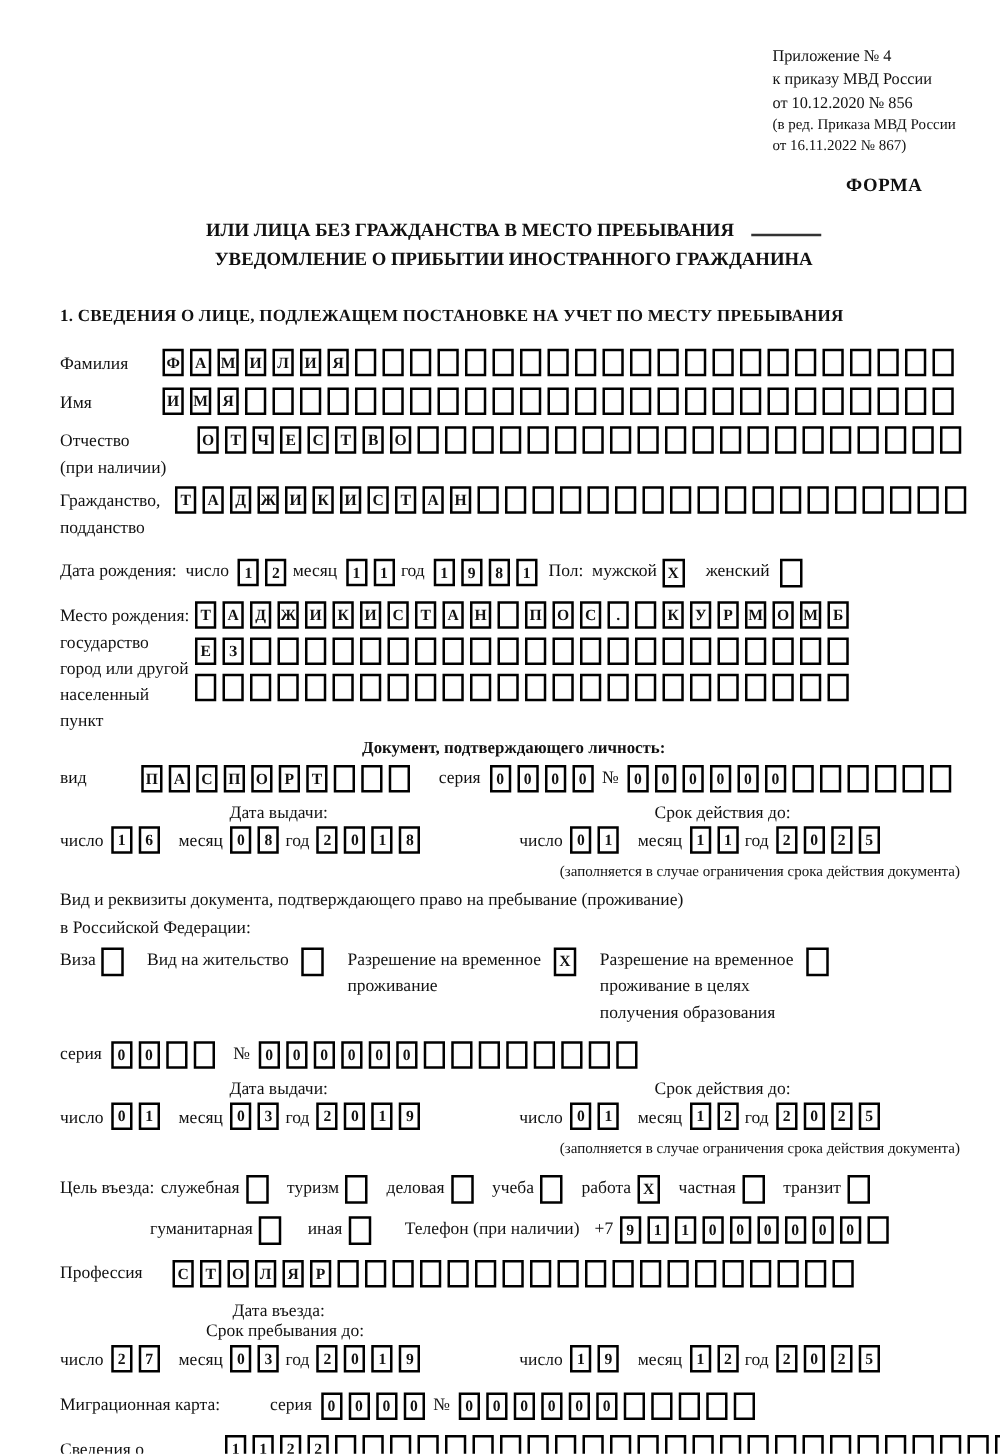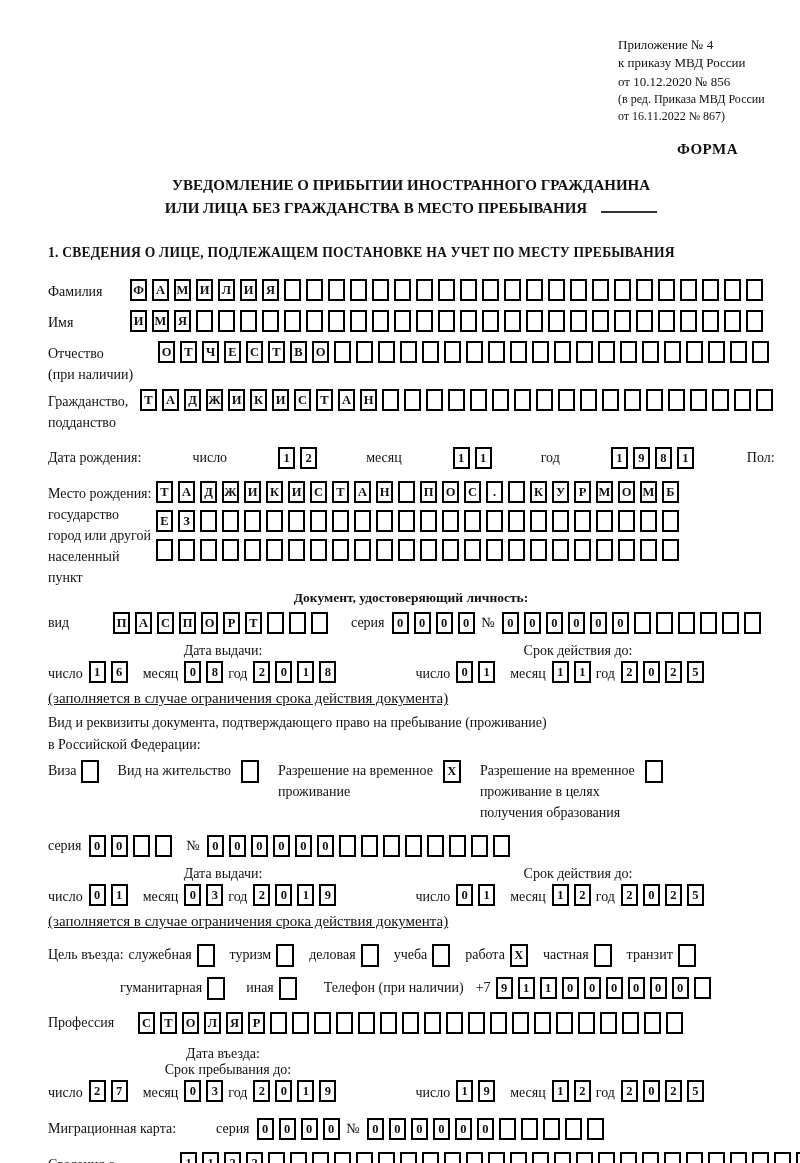--- a/index.html
+++ b/index.html
@@ -46,21 +46,21 @@
   .ml10 { margin-left:10px; }
 
   
   .date-heads { display:flex; margin-top:7px; }
   .date-heads .dh-left  { width:350px; text-align:center; }
   .date-heads .dh-right { width:360px; text-align:center; }
   .date-row { display:flex; align-items:flex-start; margin-top:2px; }
   .dgroup { display:flex; align-items:flex-start; white-space:nowrap; }
   .dgroup .lbl { margin-right:6px; }
   .dg-right { margin-left:74px; }
-  .small-note { font-size:15px; margin-top:3px; padding-right:6px;text-decoration:underline; }
+  .small-note { font-size:12px; margin-top:3px; text-align:right; padding-right:6px; }
 
   .center-bold { text-align:center; font-weight:bold; font-size:13.5px; margin-top:10px; }
 
   
   .opt-row { display:flex; align-items:flex-start; margin-top:6px; }
   .opt { display:flex; align-items:flex-start; margin-right:14px; }
   .opt .olabel { line-height:1.5; padding-top:1px; }
   .opt .olabel.center { text-align:left; }
   .opt .checkbox { margin-left:10px; padding-top:1px; }
 
@@ -80,22 +80,22 @@
     <div>Приложение № 4</div>
     <div>к приказу МВД России</div>
     <div>от 10.12.2020 № 856</div>
     <div class="rev">(в ред. Приказа МВД России</div>
     <div class="rev">от 16.11.2022 № 867)</div>
   </div>
 
   <div class="forma">ФОРМА</div>
 
   <div class="title">
+    <div><span>ИЛИ ЛИЦА БЕЗ ГРАЖДАНСТВА В МЕСТО ПРЕБЫВАНИЯ</span><span class="blank-line"></span></div>
     <div>УВЕДОМЛЕНИЕ О ПРИБЫТИИ ИНОСТРАННОГО ГРАЖДАНИНА</div>
-    <div><span>ИЛИ ЛИЦА БЕЗ ГРАЖДАНСТВА В МЕСТО ПРЕБЫВАНИЯ</span><span class="blank-line"></span></div>
   </div>
 
   <div class="sec-heading">1. СВЕДЕНИЯ О ЛИЦЕ, ПОДЛЕЖАЩЕМ ПОСТАНОВКЕ НА УЧЕТ ПО МЕСТУ ПРЕБЫВАНИЯ</div>
 
   <div class="frow" style="margin-top:18px;">
     <div class="flabel w82">Фамилия</div>
     <div class="cellrow">
         <span class="cell">Ф</span>
         <span class="cell">А</span>
         <span class="cell">М</span>
@@ -231,21 +231,21 @@
         <span class="cell"></span>
         <span class="cell"></span>
         <span class="cell"></span>
         <span class="cell"></span>
         <span class="cell"></span>
         <span class="cell"></span>
         <span class="cell"></span>
       </div>
   </div>
 
-  <div class="frow" style="margin-top:12px; align-items:center;gap:44px;">
+  <div class="frow" style="margin-top:12px; align-items:center;">
     <span class="lbl">Дата рождения:</span>
     <span class="lbl">число</span>
     <span class="cellrow inline">
         <span class="cell">1</span>
         <span class="cell">2</span>
       </span>
     <span class="lbl">месяц</span>
     <span class="cellrow inline">
         <span class="cell">1</span>
         <span class="cell">1</span>
@@ -350,21 +350,21 @@
           <span class="cell"></span>
           <span class="cell"></span>
           <span class="cell"></span>
           <span class="cell"></span>
           <span class="cell"></span>
           <span class="cell"></span>
         </div>
     </div>
   </div>
 
-  <div class="center-bold" style="margin-top:2px;">Документ, удостоверяющий личность:</div>
+  <div class="center-bold" style="margin-top:2px;">Документ, подтверждающего личность:</div>
 
   <div class="frow" style="margin-top:4px; align-items:center;">
     <span class="lbl w65" style="margin-right:0;">вид</span>
     <span class="cellrow inline">
         <span class="cell">П</span>
         <span class="cell">А</span>
         <span class="cell">С</span>
         <span class="cell">П</span>
         <span class="cell">О</span>
         <span class="cell">Р</span>

